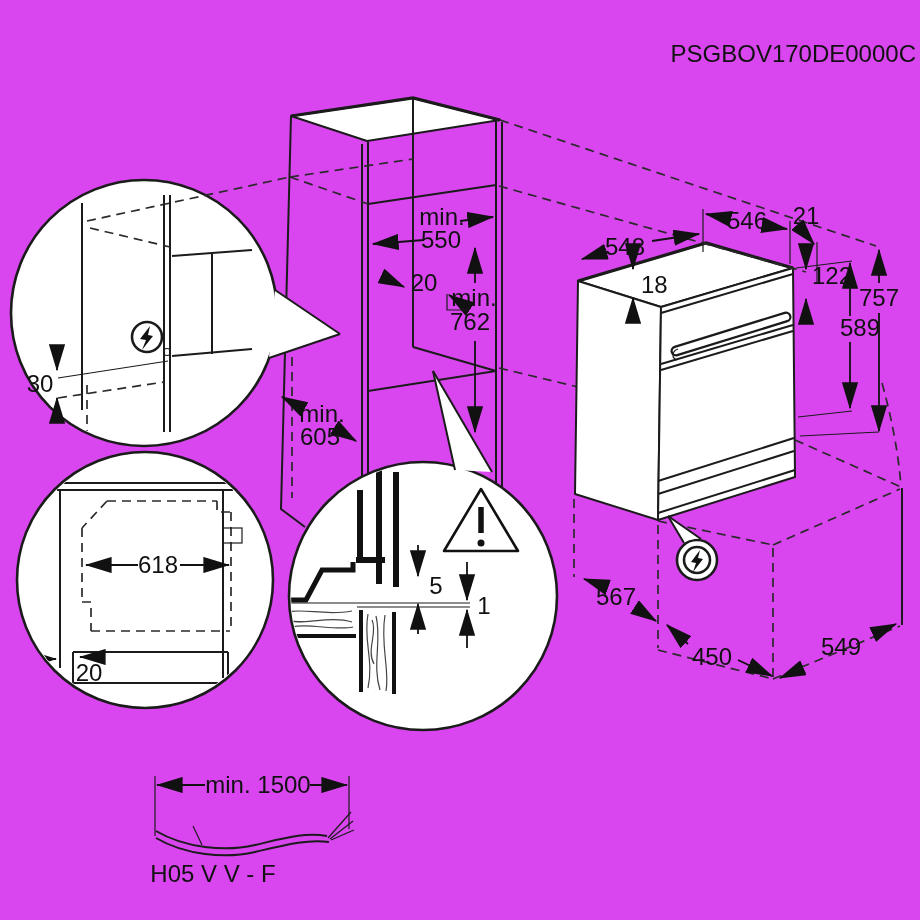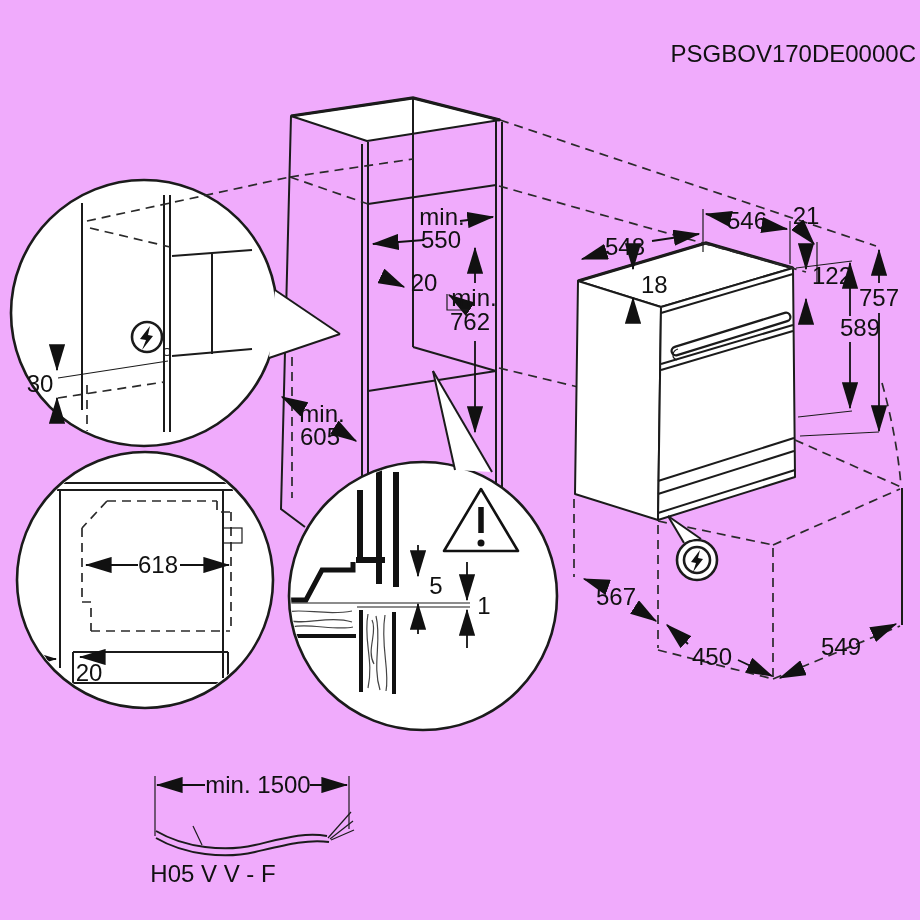--- a/index.html
+++ b/index.html
@@ -1,16 +1,16 @@
 <!DOCTYPE html>
 <html><head>
 <meta charset="utf-8">
 <style>
   html,body{margin:0;padding:0;background:#fff;}
-  .stage{width:920px;height:920px;position:relative;background:#f0abfc;}
+  .stage{width:920px;height:920px;position:relative;background:#d946ef;}
   svg{display:block;}
   svg text{font-family:"Liberation Sans","DejaVu Sans",sans-serif;fill:#111;}
   .dim{font-size:24px;}
   .dim-mid{text-anchor:middle;}
   .title-text{font-size:24px;text-anchor:end;}
   .ln{stroke:#1b1b1b;stroke-width:2;fill:none;}
   .ln-thick{stroke:#1b1b1b;stroke-width:3.2;fill:none;}
   .ln-thin{stroke:#1b1b1b;stroke-width:1.2;fill:none;}
   .dash{stroke:#2a2a2a;stroke-width:1.7;fill:none;stroke-dasharray:9 6;}
   .dimln{stroke:#111;stroke-width:1.8;fill:none;}

